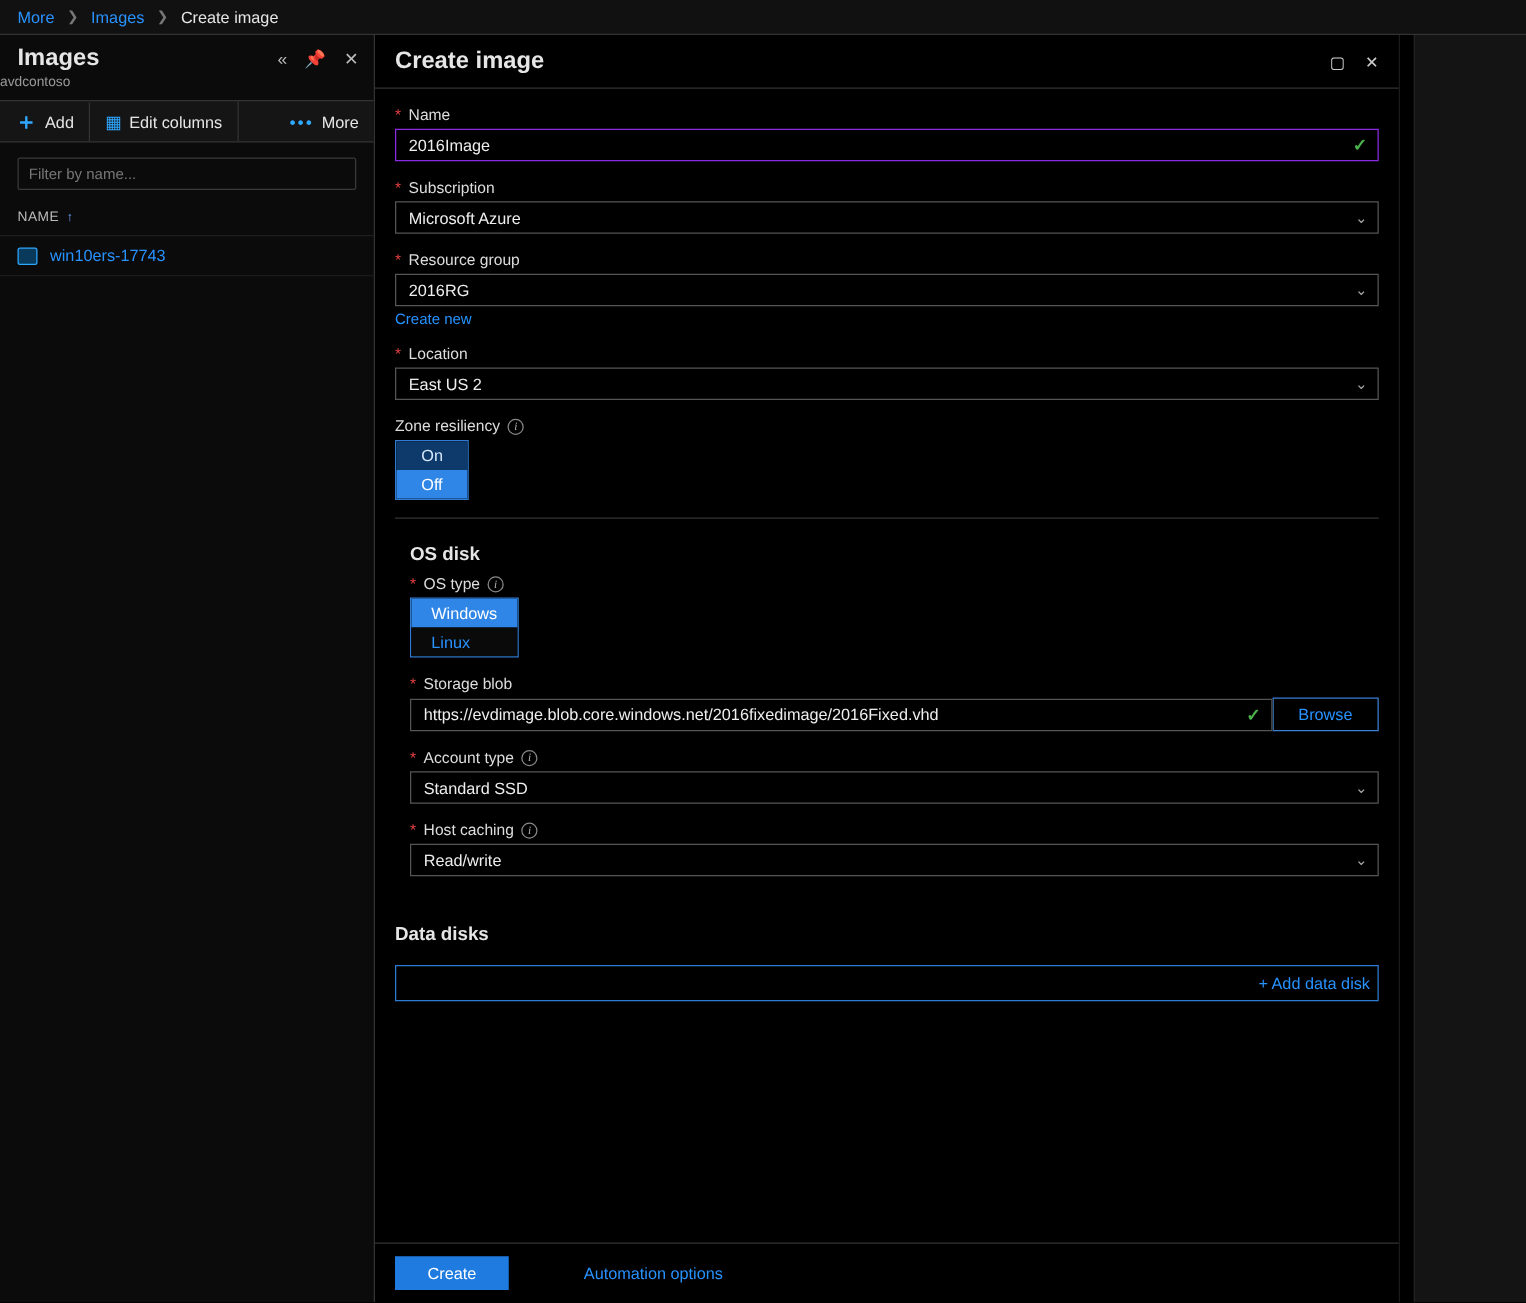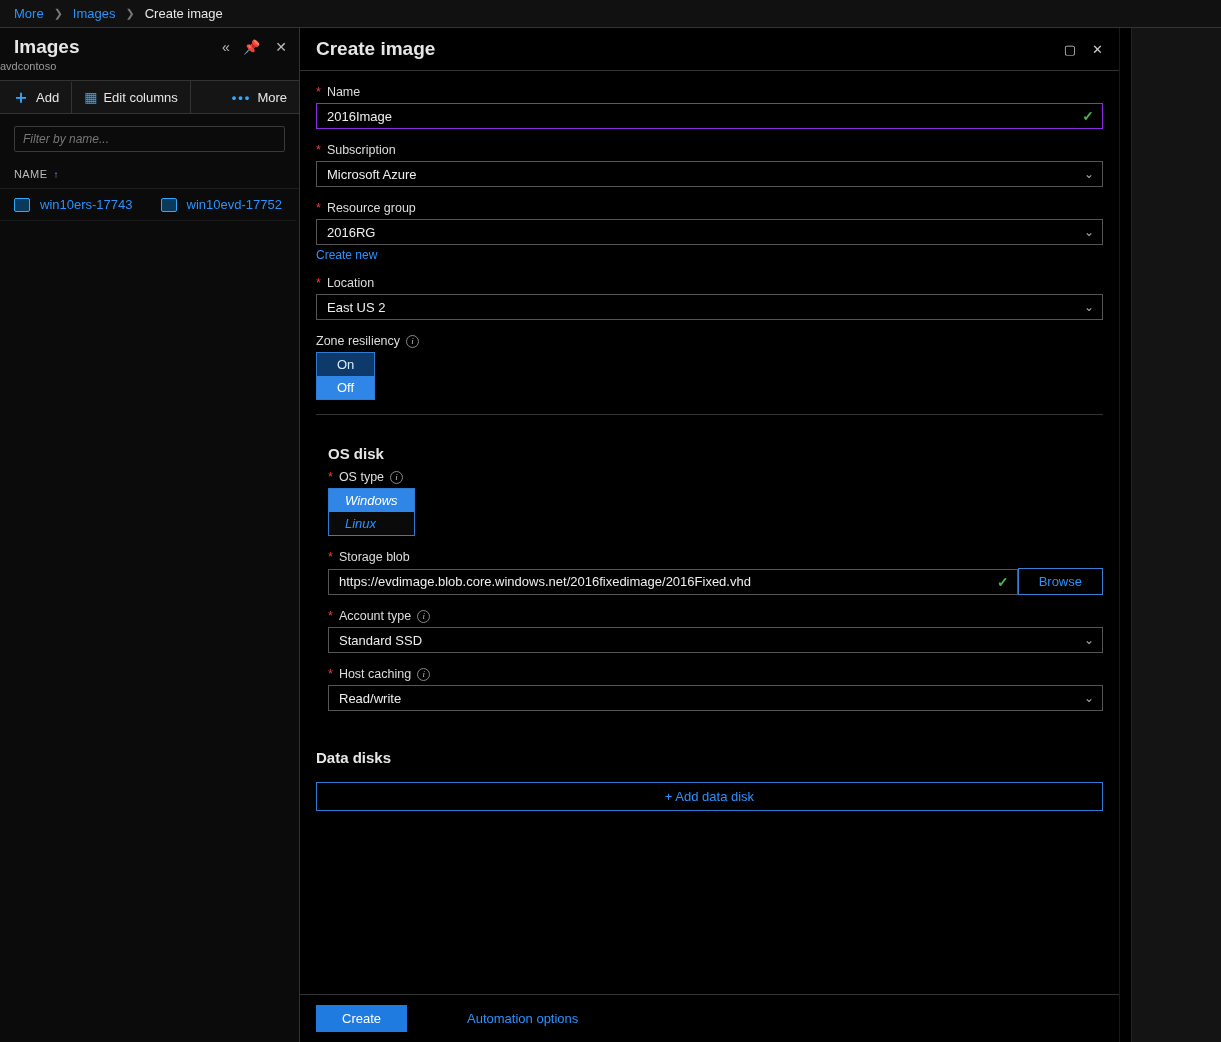--- a/index.html
+++ b/index.html
@@ -61,29 +61,29 @@
   .tb-btn{
     display:flex;align-items:center;gap:6px;padding:8px 12px;
     cursor:pointer;border-right:1px solid var(--border);
   }
   .tb-btn.more{margin-left:auto;border:none;}
   .plus{color:#2fa8ff;font-size:18px;font-weight:700;line-height:0;}
   .grid-icon{color:#2fa8ff;font-size:14px;}
   .dots{color:#2fa8ff;letter-spacing:2px;font-weight:700;}
   .filter-box{
     margin:12px 14px 8px;padding:5px 8px;border:1px solid #3a3a3a;
-    border-radius:2px;color:#777;font-style:italic;font-size:12px;
+    border-radius:2px;color:#777;font-size:12px;
     background:#0b0b0b;
   }
   .col-head{
     display:flex;align-items:center;gap:6px;padding:8px 14px;
     color:#bbb;font-size:11px;letter-spacing:.4px;border-bottom:1px solid #1e1e1e;
   }
   .sort{color:#6fa8ff;font-size:10px;}
-  .list{display:flex;}
+  .list{display:flex;flex-direction:column;}
   .row{
     display:flex;align-items:center;gap:10px;padding:8px 14px;
     border-bottom:1px solid #1a1a1a;cursor:pointer;
   }
   .row span.name{color:var(--link);}
   .vm-icon{
     width:16px;height:14px;border:1px solid #2fa8ff;border-radius:2px;
     display:inline-block;position:relative;background:#093a5c;
   }
 
@@ -117,37 +117,37 @@
   }
   .control .check{
     position:absolute;right:8px;top:50%;transform:translateY(-50%);
     color:var(--check);font-weight:700;font-size:14px;
   }
   .link-sm{color:var(--link);font-size:12px;margin-top:3px;display:inline-block;cursor:pointer;}
 
   .toggle{display:inline-flex;border:1px solid #2f7bd1;overflow:hidden;flex-direction:column;}
   .toggle div{padding:4px 20px;font-size:13px;cursor:pointer;background:#0d3a6b;color:#d8eaff;}
   .toggle div.on{background:#2f86e6;color:#fff;}
-  .toggle.small div{padding:4px 16px;font-style:italic;}
+  .toggle.small div{padding:4px 16px;}
   .toggle.os{border-color:#2f7bd1;}
   .toggle.os div.off{background:#0a0a0a;color:var(--link);}
 
   .section{border:1px solid #333;border-left:none;border-right:none;border-bottom:none;
-    margin-top:4px;padding:30px 0 16px 12px;}
+    margin-top:4px;padding:20px 0 16px 12px;}
   .section-title{font-size:15px;font-weight:600;margin-bottom:8px;}
 
   .blob-row{display:flex;align-items:center;}
   .blob-row .control{flex:1;}
   .browse{
     border:1px solid #3a7fd1;color:var(--link);background:transparent;
     padding:5px 20px;font-size:13px;cursor:pointer;
   }
   .add-disk{
     border:1px solid #2f7bd1;color:var(--link);background:transparent;
-    text-align:center;padding:6px;font-size:13px;cursor:pointer;
+    text-align:right;padding:6px;font-size:13px;cursor:pointer;
   }
 
   .footer{
     border-top:1px solid var(--border);padding:10px 16px;
     display:flex;align-items:center;gap:24px;
   }
   .btn-primary{
     background:#1f7be0;color:#fff;border:none;padding:6px 26px;
     font-size:13px;cursor:pointer;
   }
@@ -199,24 +199,20 @@
 
     <div class="col-head">
       <span>NAME</span>
       <span class="sort">↑</span>
     </div>
 
     <div class="list">
       <div class="row">
         <span class="vm-icon"></span>
         <span class="name">win10ers-17743</span>
-      </div>
-      <div class="row">
-        <span class="vm-icon"></span>
-        <span class="name">win10evd-17752</span>
       </div>
     </div>
   </div>
 
   <div class="panel-right">
     <div class="right-inner">
     <div class="form-head">
       <div class="form-title">Create image</div>
       <div class="head-icons">
         <span>▢</span>

